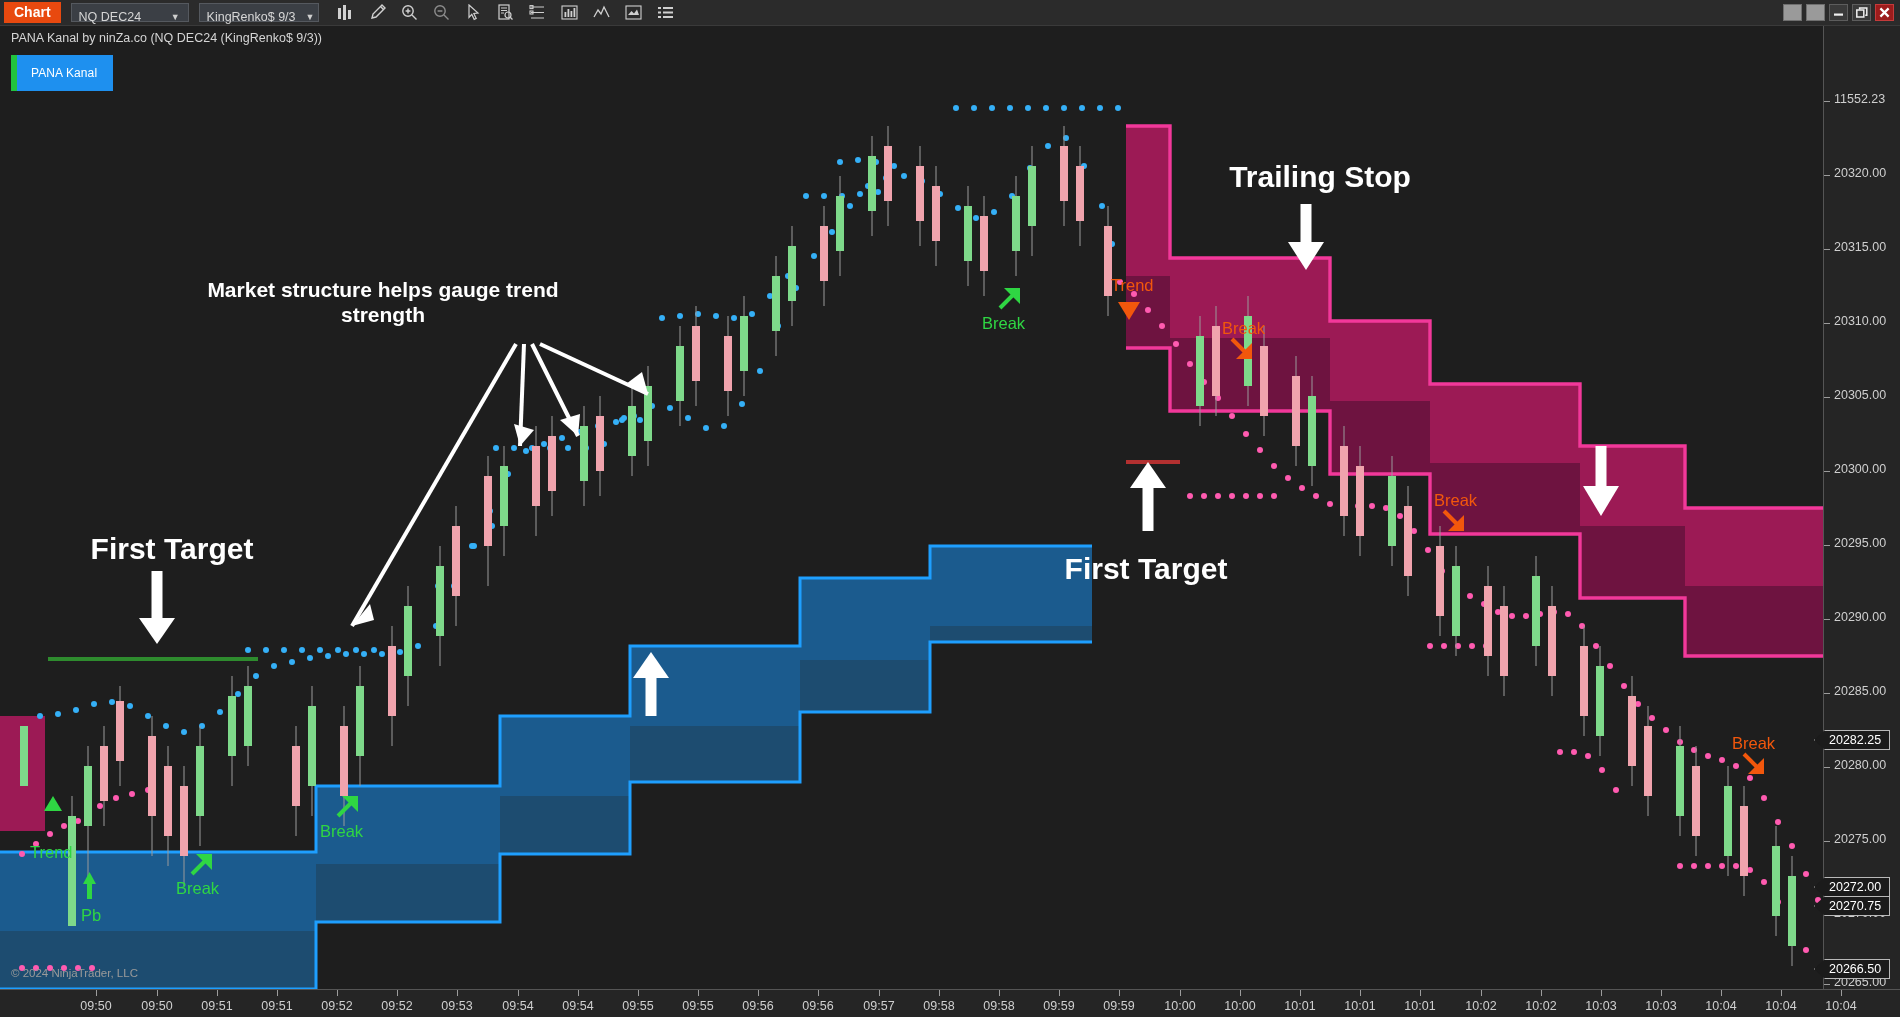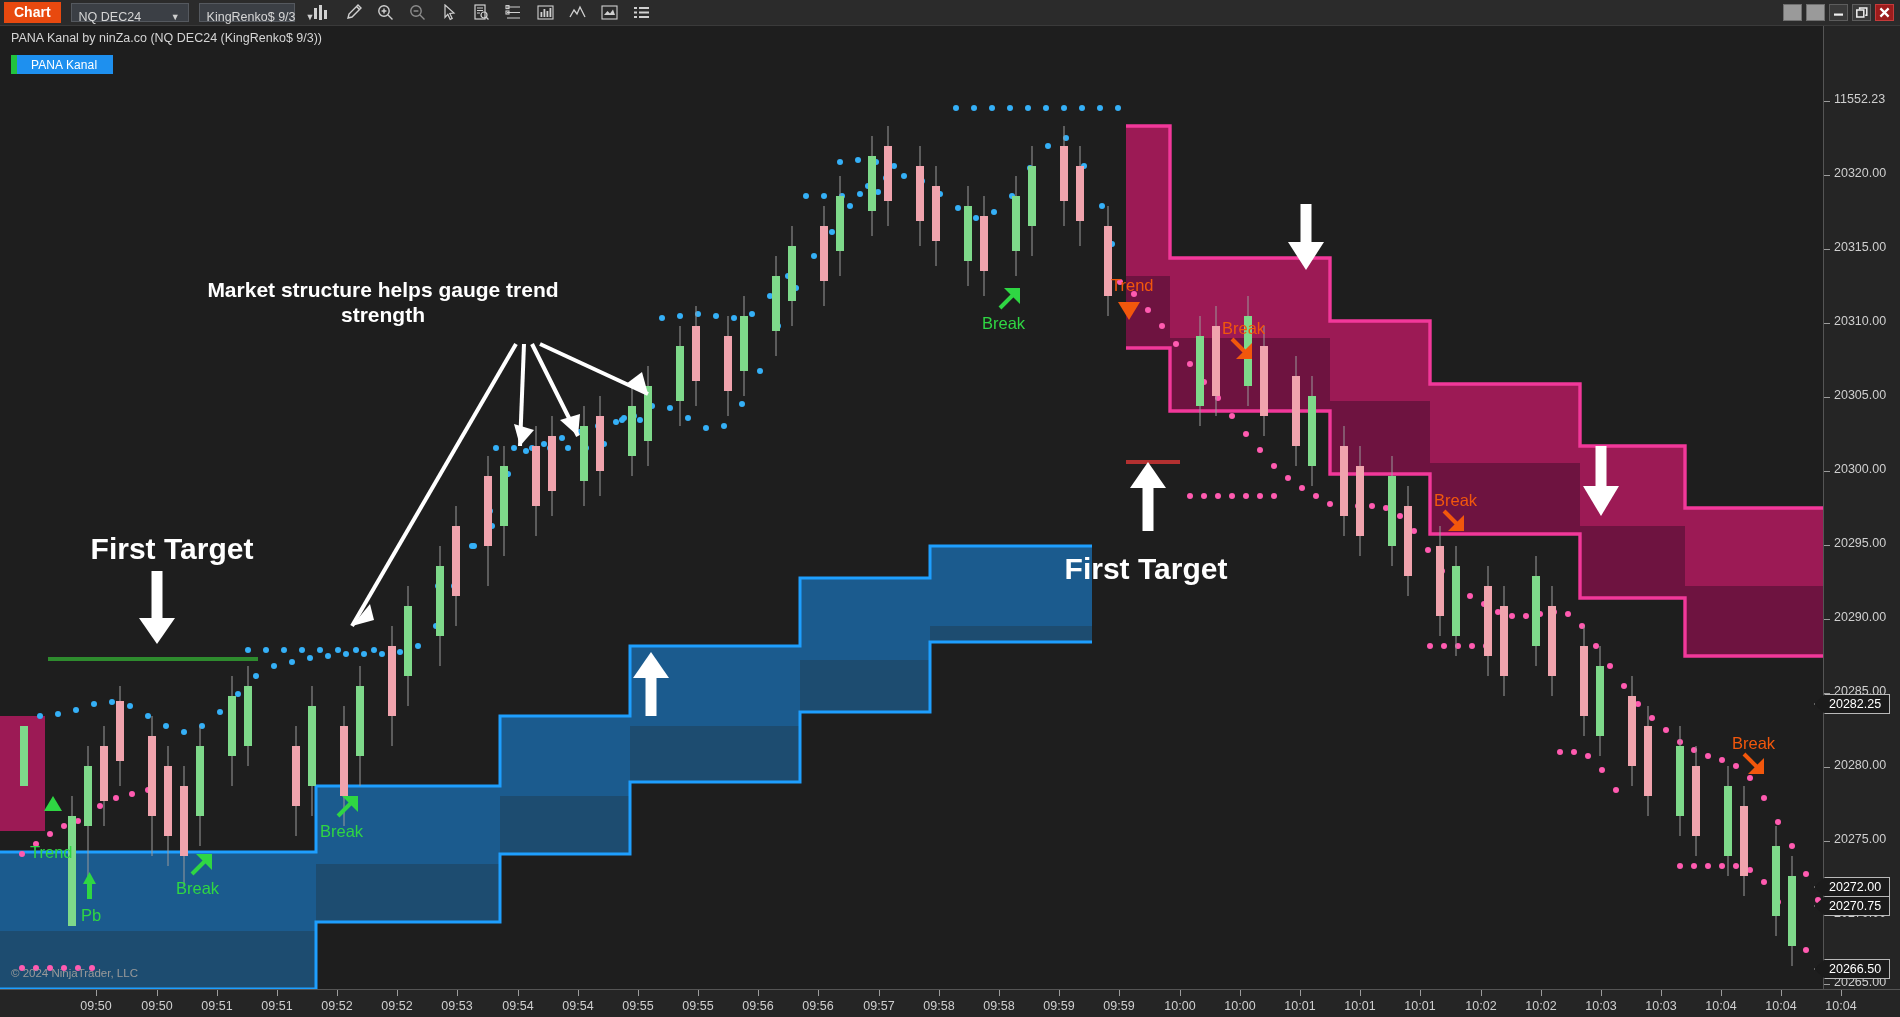--- a/index.html
+++ b/index.html
@@ -25,21 +25,21 @@
     height:19px; background:#3b3f45; border:1px solid #55595f;
     margin-left:10px; display:flex; align-items:center; color:#d6d6d6;
     font-size:12.5px; padding:8px 2px 0 7px; position:relative;
   }
   .combo .cbtext{ white-space:nowrap; }
   .combo .cbarrow{
     margin-left:auto; padding:0 6px 0 10px; font-size:9px; color:#cfcfcf;
     display:flex; align-items:center; height:100%;
   }
   #sym-combo{ width:118px; }
-  #interval-combo{ width:96px;text-align:right; }
+  #interval-combo{ width:120px;text-align:right; }
   .tbicons{ display:flex; align-items:center; margin-left:18px; gap:14px; }
   .tbicon{ width:18px; height:18px; display:flex; align-items:center; justify-content:center; cursor:pointer; }
   .tbicon svg{ display:block; }
   .wincontrols{ margin-left:auto; display:flex; align-items:center; gap:4px; padding-right:6px; }
   .wbtn{ width:19px;height:17px; background:#9a9a9a; border:1px solid #6f6f6f;
          display:flex;align-items:center;justify-content:center; }
   .wbtn.dark{ background:#3a3a3a; border:1px solid #5d5d5d; }
   .wbtn.close{ background:#9c1c1c; border:1px solid #c43b3b; }
   .wbtn svg{display:block;}
 
@@ -52,21 +52,21 @@
     position:absolute; left:0; top:0; width:1823px; height:963px; overflow:hidden;
   }
   #plot-svg{ position:absolute; left:0; top:0; }
 
   
   #ind-title{
     position:absolute; left:11px; top:5px; font-size:12.5px; color:#d5d5d5;
     z-index:15; white-space:nowrap;
   }
   #ind-badge{
-    position:absolute; left:11px; top:29px; height:19px; z-index:15;
+    position:absolute; left:11px; top:29px; height:36px; z-index:15;
     display:flex; align-items:stretch;
   }
   #ind-badge .accent{ width:6px; background:#22c33e; }
   #ind-badge .lbl{
     background:#1e90ef; color:#ffffff; font-size:12px; display:flex;
     align-items:center; padding:0 16px 0 14px; letter-spacing:.1px;
   }
   #fwd-arrow{ position:absolute; right:14px; top:36px; z-index:15; }
 
   
@@ -765,20 +765,21 @@
     <div class="tag green" style="left:320px; top:796px;">Break</div>
     <div class="tag green" style="left:982px; top:288px;">Break</div>
     <div class="tag orange" style="left:1111px; top:250px;">Trend</div>
     <div class="tag orange" style="left:1222px; top:293px;">Break</div>
     <div class="tag orange" style="left:1434px; top:465px;">Break</div>
     <div class="tag orange" style="left:1732px; top:708px;">Break</div>
 
     <div class="anno" style="left:53px;  top:252px; width:660px; font-size:21px;">Market structure helps gauge trend
 strength</div>
     <div class="anno" style="left:62px;  top:505px; width:220px; font-size:30px;">First Target</div>
+    <div class="anno" style="left:1205px;top:133px; width:230px; font-size:30px;">Trailing Stop</div>
     <div class="anno" style="left:1041px;top:525px; width:210px; font-size:30px;">First Target</div>
   </div>
 
   <div id="copyright">© 2024 NinjaTrader, LLC</div>
 </div>
 
 <div id="price-axis">
   <div class="ptick" style="top:75px;">
       <i></i>
       <span>11552.23</span>
@@ -825,21 +826,21 @@
     </div>
   <div class="ptick" style="top:889px;">
       <i></i>
       <span>20270.00</span>
     </div>
   <div class="ptick" style="top:958px;">
       <i></i>
       <span>20265.00</span>
     </div>
 
-  <div class="pbadge" style="top:668px;">
+  <div class="pbadge" style="top:704px;">
     <div class="arrow"></div>
     <div class="txt">20282.25</div>
   </div>
   <div class="pbadge" style="top:851px;">
     <div class="arrow"></div>
     <div class="txt">20272.00</div>
   </div>
   <div class="pbadge" style="top:870px;">
     <div class="arrow"></div>
     <div class="txt">20270.75</div>

